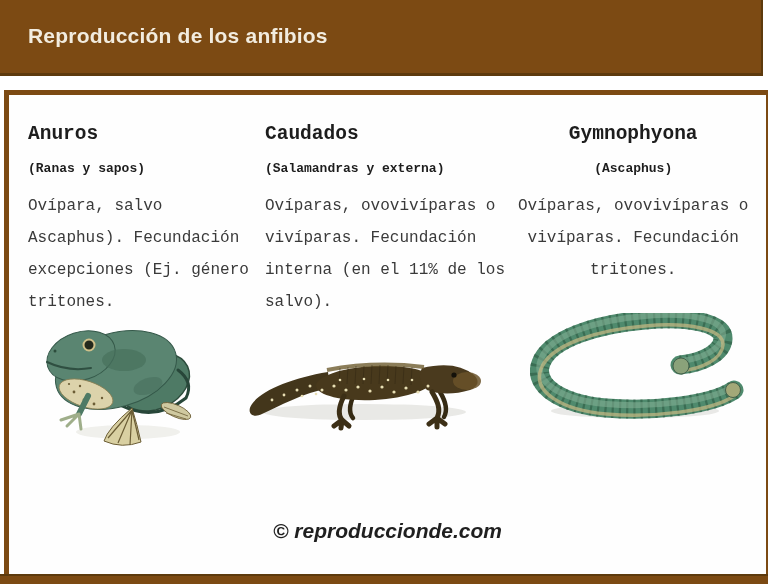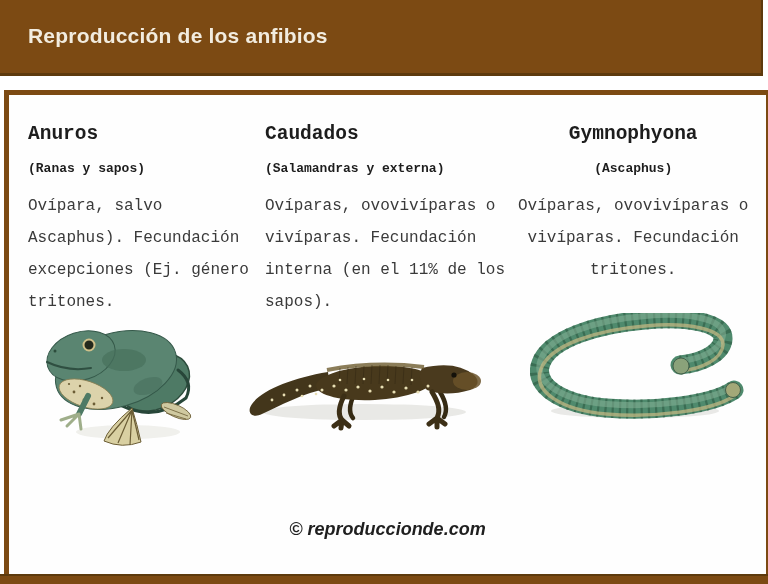--- a/index.html
+++ b/index.html
@@ -34,21 +34,21 @@
   }
   .desc-line{
     font-size:16px;line-height:32px;color:#3a3a3a;white-space:nowrap;
   }
   .illu{position:absolute;}
   .illu-frog{left:27px;top:215px;width:172px;height:138px;}
   .illu-salamander{left:233px;top:243px;width:250px;height:95px;}
   .illu-caecilian{left:521px;top:218px;width:215px;height:110px;}
   .footer-credit{
     position:absolute;left:0;top:424px;width:100%;text-align:center;
-    font-size:18px;font-weight:bold;font-style:italic;color:#1f1f1f;
+    font-size:21px;font-weight:bold;font-style:italic;color:#1f1f1f;
   }
   
   .bottom-bar{
     position:absolute;left:0;top:574px;width:768px;height:10px;
     background:#7c4a13;border-top:2px solid #5d3a0d;box-sizing:border-box;
   }
 </style>
 </head>
 <body>
 
@@ -68,21 +68,21 @@
       <div class="desc-line">excepciones (Ej. género</div>
       <div class="desc-line">tritones.</div>
     </div>
 
     <div class="col col-2">
       <h2 class="col-title">Caudados</h2>
       <h3 class="col-subtitle">(Salamandras y externa)</h3>
       <div class="desc-line">Ovíparas, ovovivíparas o</div>
       <div class="desc-line">vivíparas. Fecundación</div>
       <div class="desc-line">interna (en el 11% de los</div>
-      <div class="desc-line">sapos).</div>
+      <div class="desc-line">salvo).</div>
     </div>
 
     <div class="col col-3">
       <h2 class="col-title">Gymnophyona</h2>
       <h3 class="col-subtitle">(Ascaphus)</h3>
       <div class="desc-line">Ovíparas, ovovivíparas o</div>
       <div class="desc-line">vivíparas. Fecundación</div>
       <div class="desc-line">tritones.</div>
     </div>
 

